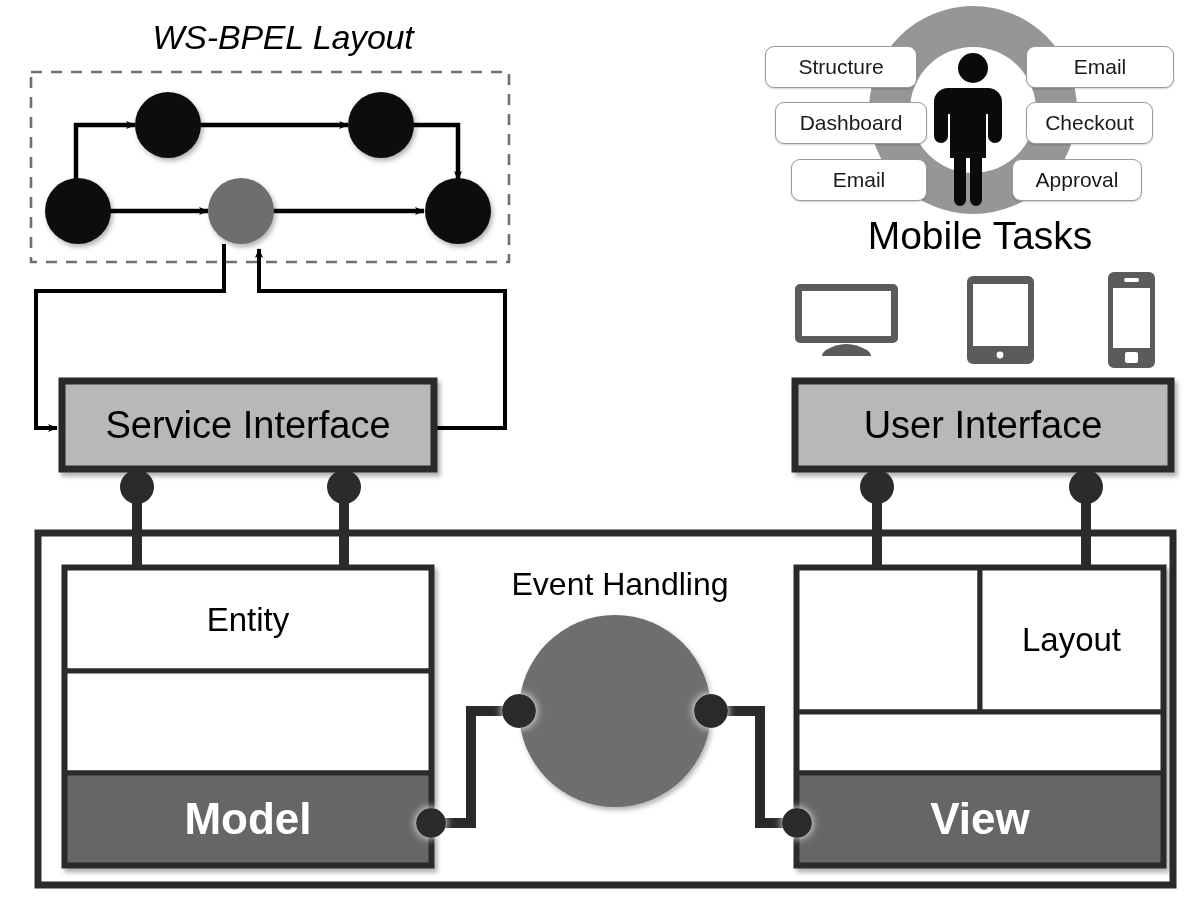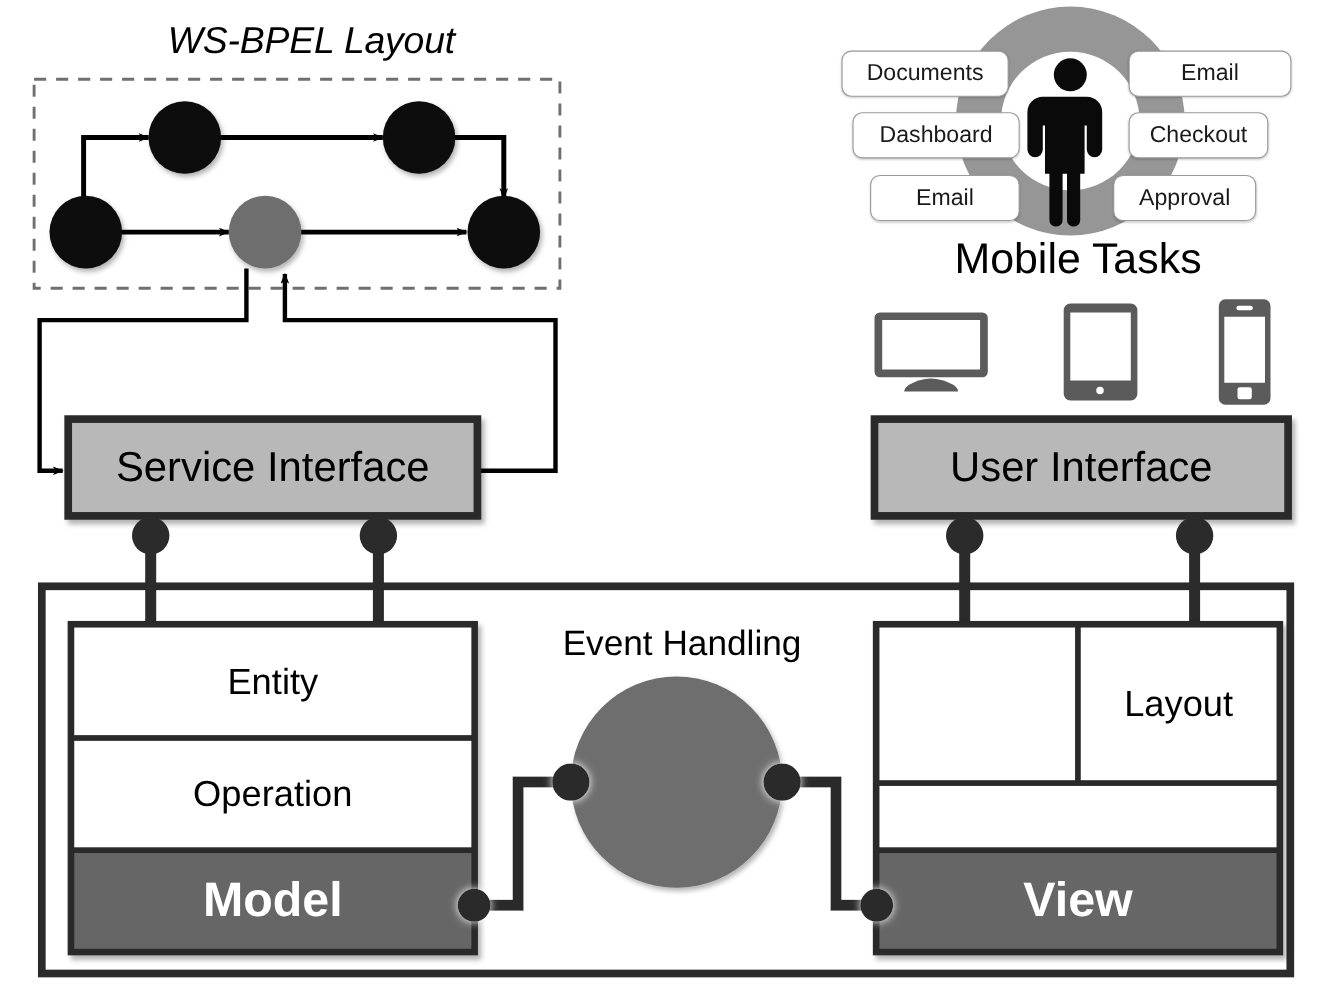--- a/index.html
+++ b/index.html
@@ -163,36 +163,35 @@
     <g fill="#5b5b5b">
       <path d="M1114,272 h35 a6,6 0 0 1 6,6 v84 a6,6 0 0 1 -6,6 h-35 a6,6 0 0 1 -6,-6 v-84 a6,6 0 0 1 6,-6 z
                M1113,288 v60 h37 v-60 z"></path>
       <rect x="1124" y="278" width="15" height="4" rx="2" fill="#ffffff"></rect>
       <rect x="1125" y="352" width="13" height="11" rx="2" fill="#ffffff"></rect>
     </g>
   </svg>
 
   <div class="lbl bpel-title">WS-BPEL Layout</div>
 
-  <div class="task-chip" style="left:765px;top:46px;width:152px;height:42px;">Documents</div>
+  <div class="task-chip" style="left:765px;top:46px;width:152px;height:42px;">Structure</div>
   <div class="task-chip" style="left:775px;top:102px;width:152px;height:42px;">Dashboard</div>
   <div class="task-chip" style="left:791px;top:159px;width:136px;height:42px;">Email</div>
 
   <div class="task-chip" style="left:1026px;top:46px;width:148px;height:42px;">Email</div>
   <div class="task-chip" style="left:1026px;top:102px;width:127px;height:42px;">Checkout</div>
   <div class="task-chip" style="left:1012px;top:159px;width:130px;height:42px;text-align:center;">Approval</div>
 
   <div class="lbl mobile-title">Mobile Tasks</div>
 
   <div class="boxlabel if-label" style="left:795px;top:381px;width:376px;height:88px;">User Interface</div>
   <div class="boxlabel if-label" style="left:62px;top:381px;width:372px;height:88px;">Service Interface</div>
 
   <div class="lbl event-title">Event Handling</div>
 
   <div class="boxlabel sub-label" style="left:65px;top:568px;width:366px;height:103px;">Entity</div>
-  <div class="boxlabel sub-label" style="left:65px;top:671px;width:366px;height:102px;">Operation</div>
   <div class="boxlabel mv-label" style="left:65px;top:773px;width:366px;height:92px;">Model</div>
 
   <div class="boxlabel sub-label" style="left:980px;top:568px;width:183px;height:144px;">Layout</div>
   <div class="boxlabel mv-label" style="left:797px;top:773px;width:366px;height:92px;">View</div>
 
 
 </div>
 
 </body></html>

